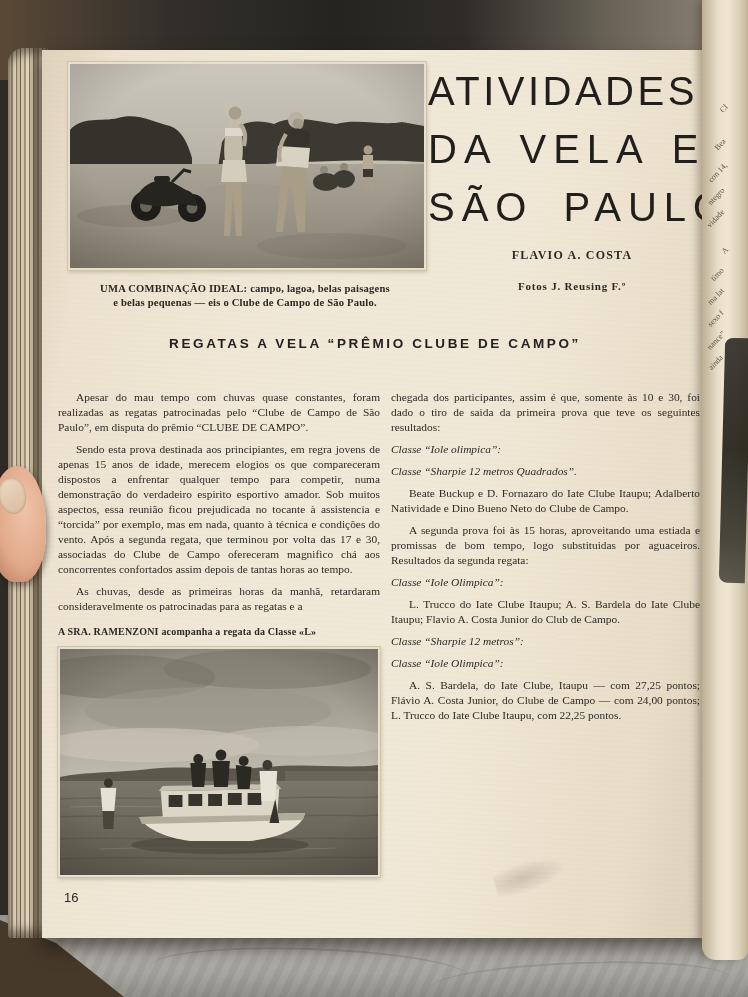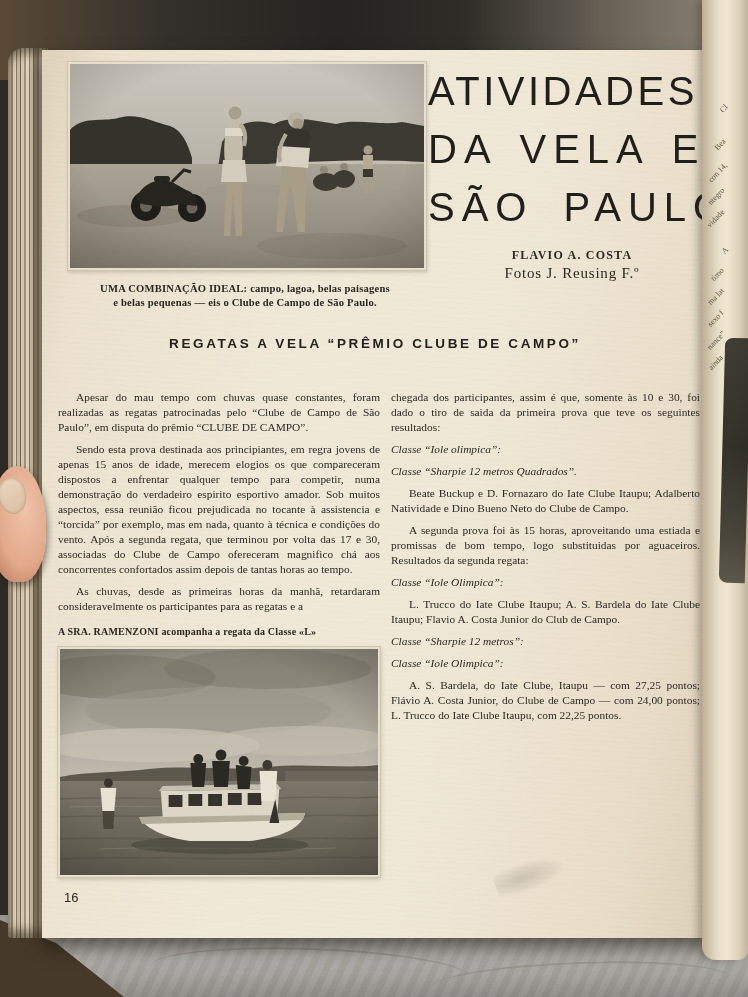--- a/index.html
+++ b/index.html
@@ -55,21 +55,21 @@
   .photo-top svg,.photo-bottom svg{display:block;width:100%;height:100%;}
   
   .title-block{position:absolute;left:386px;top:12px;width:288px;color:#201f1b;
     font-family:"Liberation Sans",sans-serif;}
   .title-line{font-size:40px;line-height:58px;font-weight:400;white-space:nowrap;}
   .t1{letter-spacing:3.5px;}
   .t2{letter-spacing:7px;word-spacing:6px;}
   .t3{letter-spacing:7px;word-spacing:12px;}
   .byline{position:absolute;left:386px;top:198px;width:288px;text-align:center;color:#2b2a25;}
   .byline .author{font-weight:bold;font-size:12px;letter-spacing:1.2px;}
-  .byline .photos{font-weight:normal;font-size:15px;letter-spacing:.8px;margin-top:2px;}
+  .byline .photos{font-weight:bold;font-size:11px;letter-spacing:.8px;margin-top:17px;}
   
   .caption-top{position:absolute;left:12px;top:220px;width:382px;text-align:center;
     font-weight:bold;font-size:10.6px;line-height:14px;color:#292823;letter-spacing:.2px;margin-top:12px;}
   .section-heading{position:absolute;left:0;top:286px;width:100%;text-align:center;
     font-family:"Liberation Sans",sans-serif;font-weight:bold;font-size:13.5px;
     letter-spacing:2.6px;color:#232220;}
   
   .columns{position:absolute;left:16px;top:340px;width:642px;display:flex;gap:11px;}
   .col{flex:1 1 0;font-size:11.4px;line-height:15px;text-align:justify;color:#2c2a25;}
   .col p{margin:0 0 7px;}
@@ -182,21 +182,21 @@
     <div>UMA COMBINAÇÃO IDEAL: campo, lagoa, belas paisagens</div>
     <div>e belas pequenas — eis o Clube de Campo de São Paulo.</div>
   </div>
 
   <div class="section-heading">REGATAS A VELA “PRÊMIO CLUBE DE CAMPO”</div>
 
   <div class="columns">
     <div class="col">
       <p class="indent">Apesar do mau tempo com chuvas quase constantes, foram realizadas as regatas patrocinadas pelo “Clube de Campo de São Paulo”, em disputa do prêmio “CLUBE DE CAMPO”.</p>
       <p class="indent">Sendo esta prova destinada aos principiantes, em regra jovens de apenas 15 anos de idade, merecem elogios os que compareceram dispostos a enfrentar qualquer tempo para competir, numa demonstração do verdadeiro espirito esportivo amador. Sob muitos aspectos, essa reunião ficou prejudicada no tocante à assistencia e “torcida” por exemplo, mas em nada, quanto à técnica e condições do vento. Após a segunda regata, que terminou por volta das 17 e 30, associadas do Clube de Campo ofereceram magnifico chá aos concorrentes confortados assim depois de tantas horas ao tempo.</p>
-      <p class="indent">As chuvas, desde as primeiras horas da manhã, retardaram consideravelmente os participantes para as regatas e a</p>
+      <p class="indent">As chuvas, desde as primeiras horas da manhã, retardaram consideravelmente os patrocinadas para as regatas e a</p>
       <div class="caption-mid">A SRA. RAMENZONI acompanha a regata da Classe «L»</div>
       <div class="photo-bottom">
         <svg viewBox="0 0 322 226" preserveAspectRatio="none">
           <defs>
             <linearGradient id="sky2" x1="0" y1="0" x2="0" y2="1">
               <stop offset="0" stop-color="#8e8a7f"></stop>
                 <stop offset="1" stop-color="#c2bdb0"></stop>
             </linearGradient>
             <linearGradient id="water2" x1="0" y1="0" x2="0" y2="1">
               <stop offset="0" stop-color="#7b7669"></stop>

